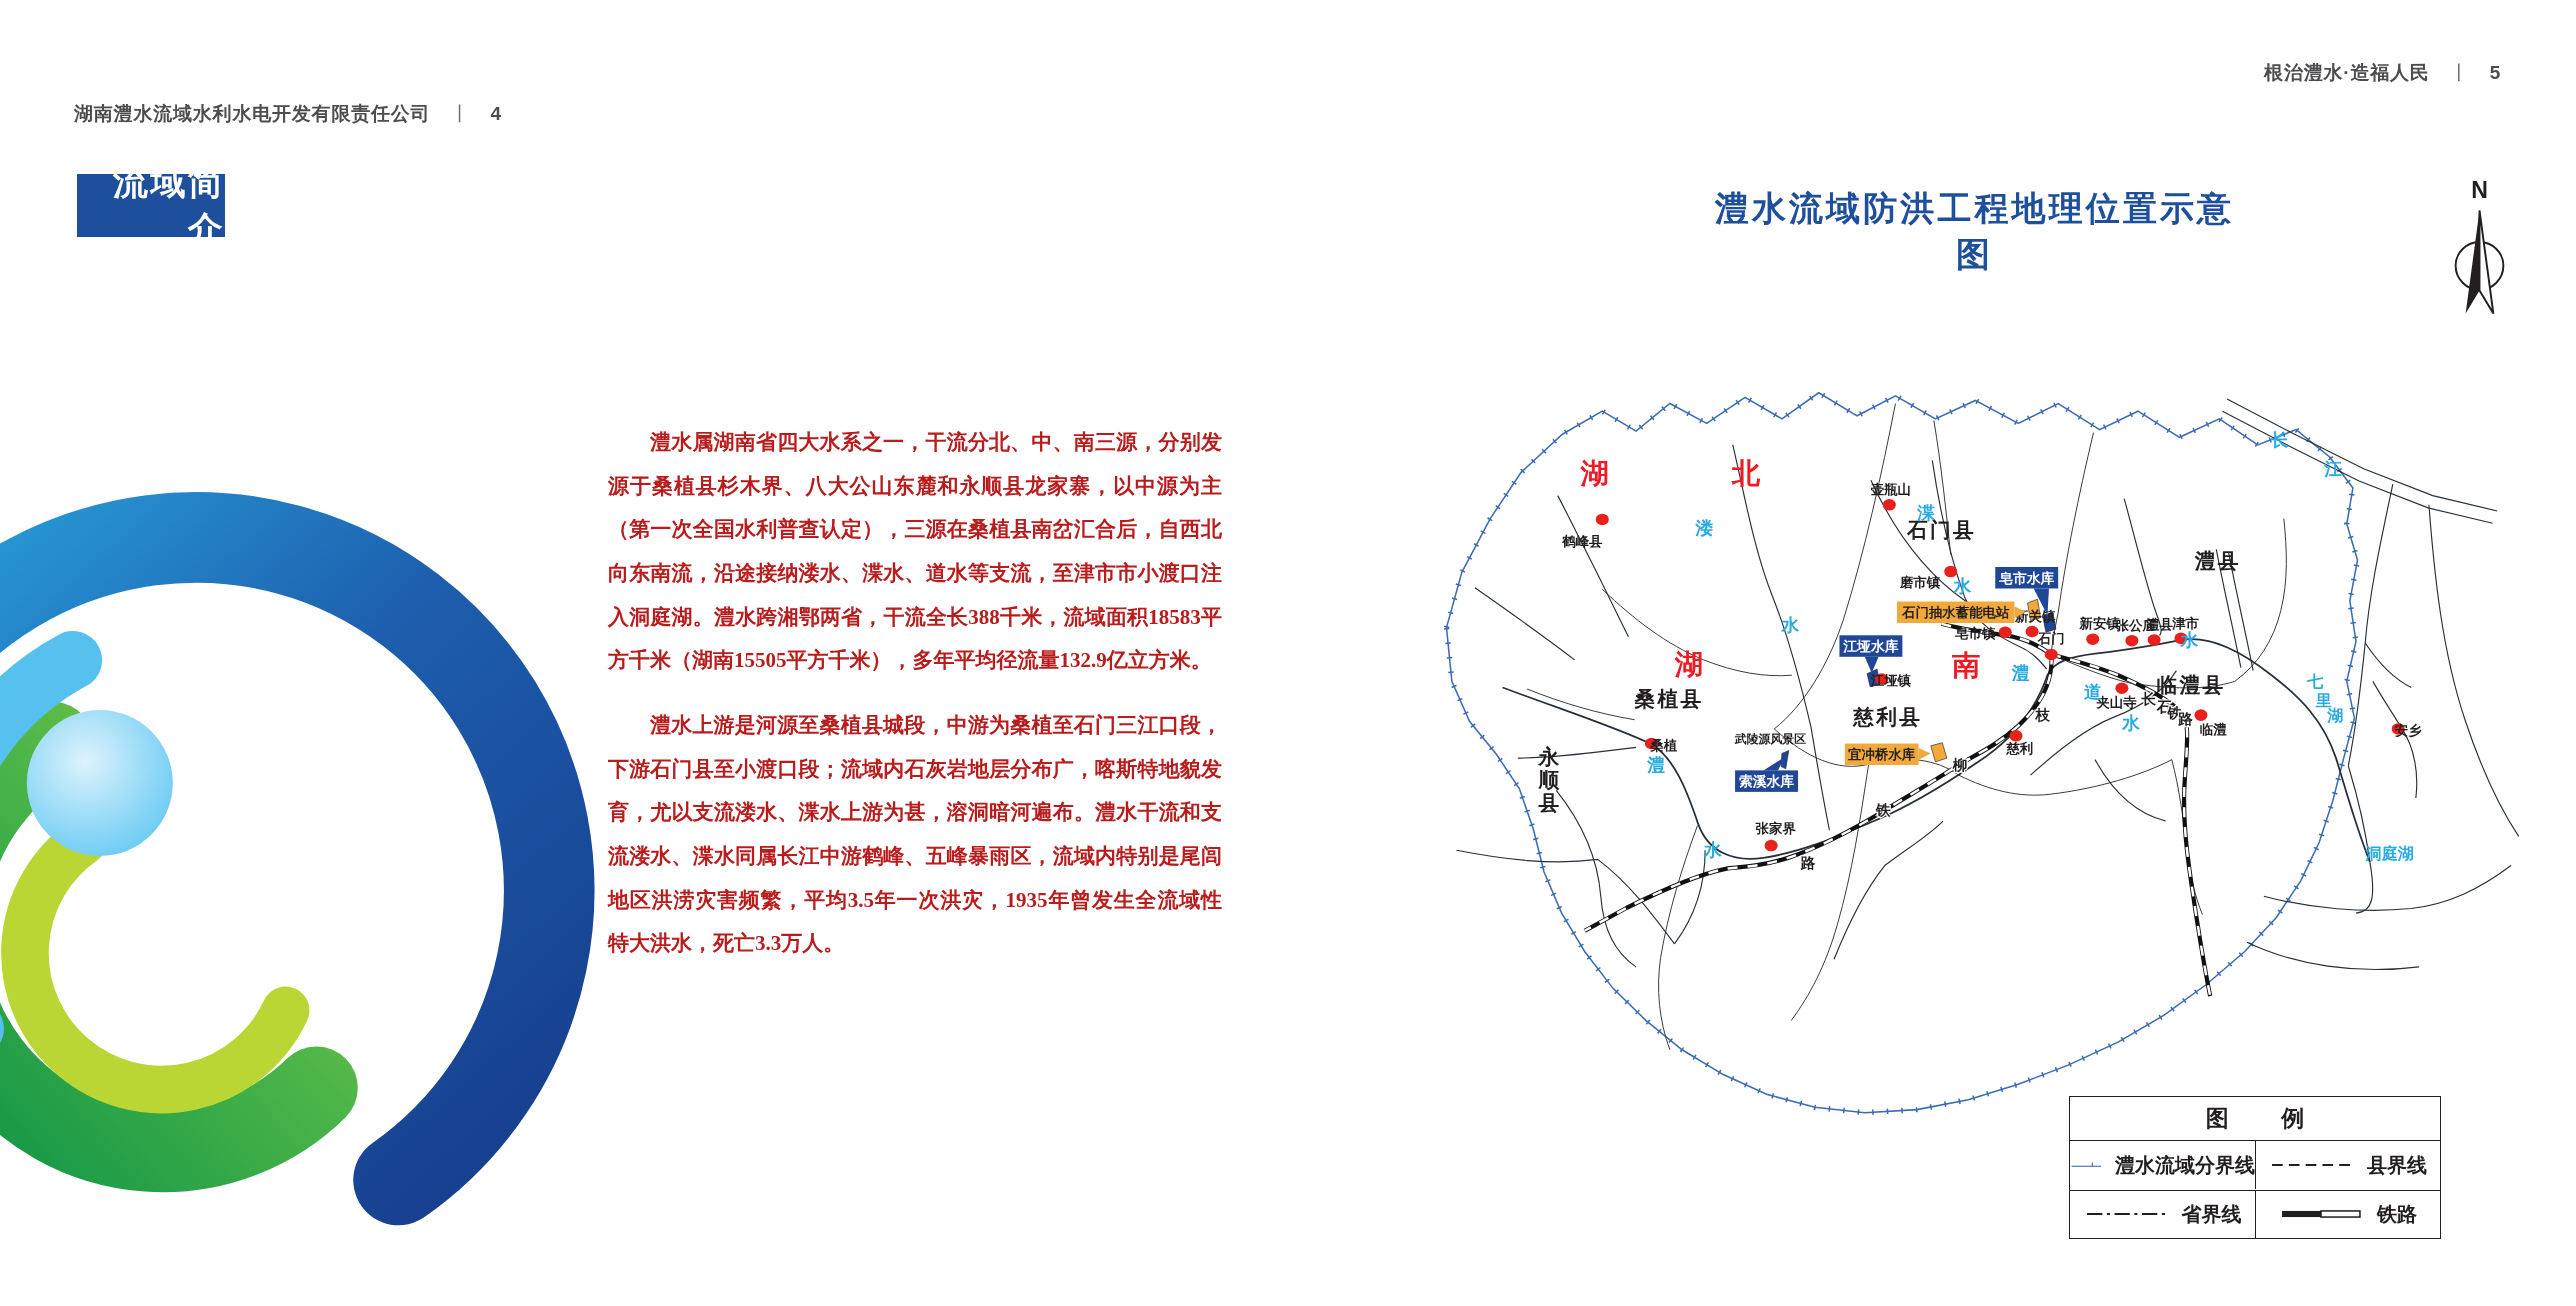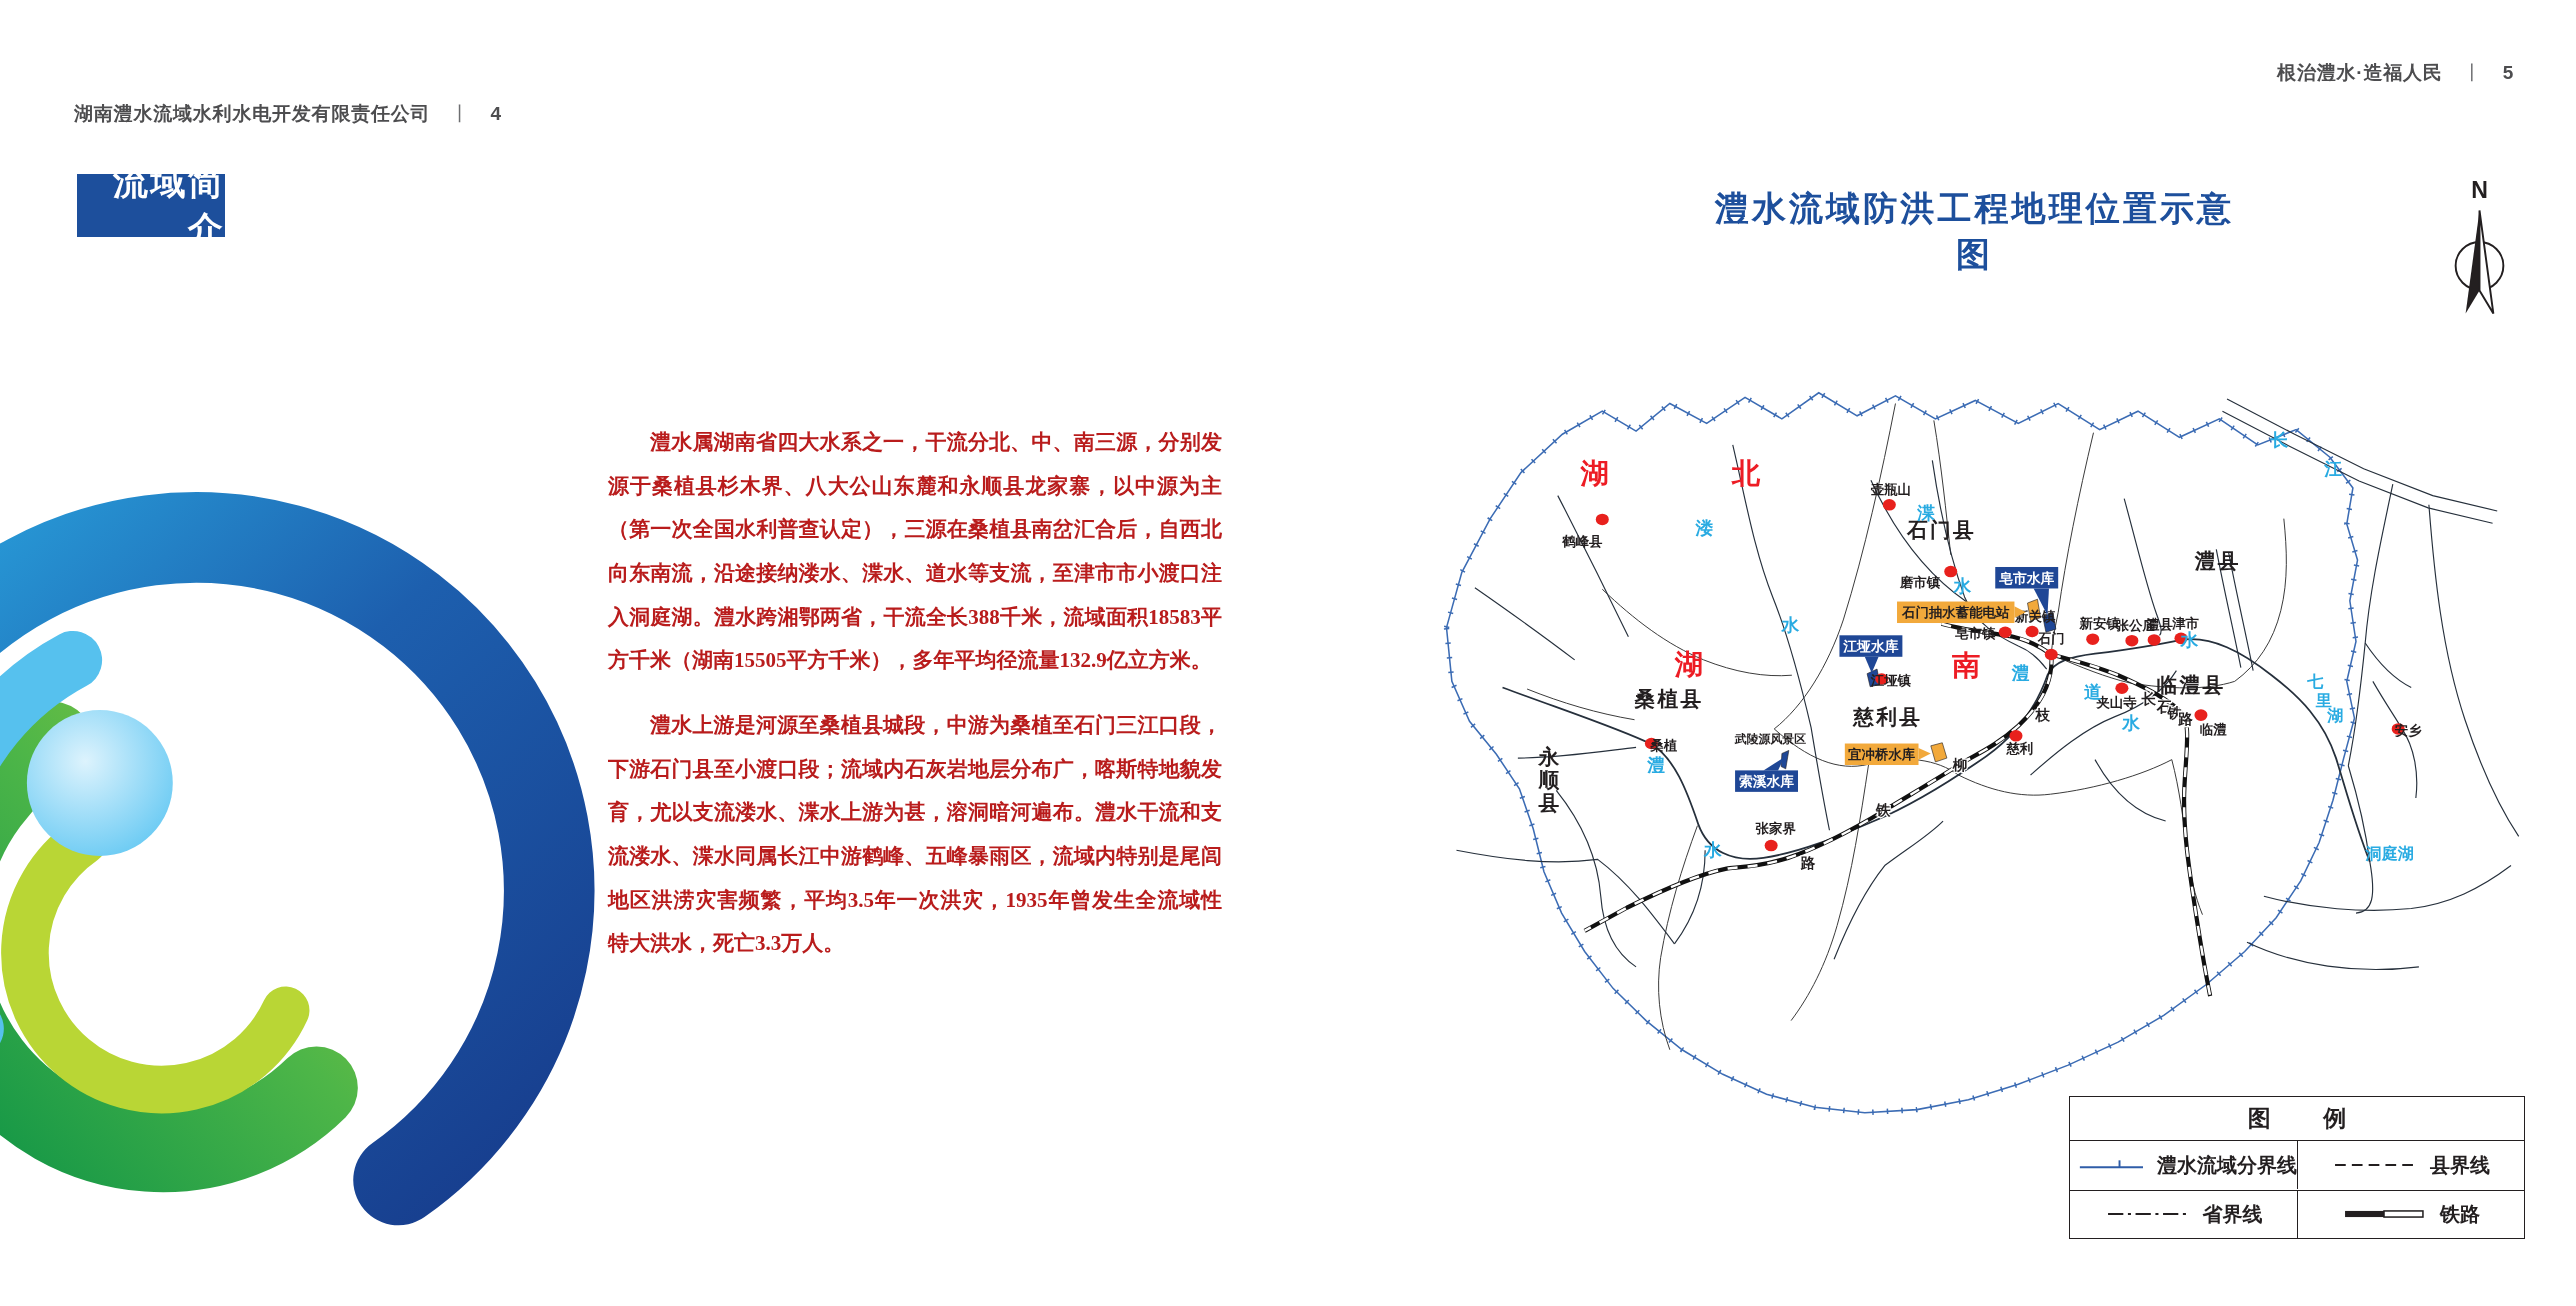--- a/index.html
+++ b/index.html
@@ -3,21 +3,21 @@
 <meta charset="utf-8">
 <style>
   html,body { margin:0; padding:0; background:#ffffff; }
   body { width:2576px; height:1306px; position:relative; overflow:hidden;
          font-family:"Liberation Sans", sans-serif; }
 
   
   .hdr { position:absolute; top:60px; font-size:19px; font-weight:bold;
          color:#4d4d4f; letter-spacing:0.8px; white-space:nowrap; }
   .hdr-left  { left:74px;margin-top:41px; }
-  .hdr-right { right:62px;margin-left:20px; }
+  .hdr-right { right:75px;margin-left:20px; }
   .hdr .sep { margin:0 14px; color:#6d6e71; font-weight:normal; }
   .hdr .pageno { color:#4d4d4f; }
 
   
   .section-title-box { position:absolute; left:77px; top:174px; width:148px; height:63px;
         background:#1d4f9c; display:flex; align-items:center;text-align:right; }
   .section-title-box span { color:#ffffff; font-size:35px; font-weight:bold;
         padding-left:17px; letter-spacing:2.3px; }
 
   .body-text { position:absolute; left:608px; top:421px; width:614px;
@@ -41,21 +41,21 @@
   .county { fill:#231f20; font-size:27px; font-weight:bold; letter-spacing:3px; }
   .town   { fill:#231f20; font-size:17.5px; font-weight:bold; }
   .riv    { fill:#29abe2; font-size:23px; font-weight:bold; }
   .lake   { fill:#29abe2; font-size:21px; font-weight:bold; }
   .rail   { fill:#231f20; font-size:19px; font-weight:bold; paint-order:stroke; stroke:#ffffff; stroke-width:3px; }
   .poi    { fill:#231f20; font-size:15.5px; font-weight:bold; }
   .cobt   { fill:#ffffff; font-size:18px; font-weight:bold; }
   .coot   { fill:#231f20; font-size:17.5px; font-weight:bold; }
 
   
-  .legend { position:absolute; left:2069px; top:1096px; width:456px; height:143px;
+  .legend { position:absolute; left:2069px; top:1096px; width:372px; height:143px;
         border:1.5px solid #231f20; box-sizing:border-box; background:#fff; }
   .legend-title { height:43px; border-bottom:1.5px solid #231f20; display:flex;
         align-items:center; justify-content:center; font-size:23px; font-weight:bold;
         color:#231f20; letter-spacing:23px; text-indent:23px; }
   .legend-grid { display:flex; flex-wrap:wrap; height:97px; }
   .legend-cell { width:50%; box-sizing:border-box; display:flex; align-items:center;
         justify-content:center; gap:14px; height:48px; }
   .legend-cell.r1c2, .legend-cell.r2c2 { border-left:1.5px solid #231f20; }
   .legend-cell.r2c1, .legend-cell.r2c2 { border-top:1.5px solid #231f20; }
   .legend-label { font-size:20px; font-weight:bold; color:#231f20; white-space:nowrap; }

